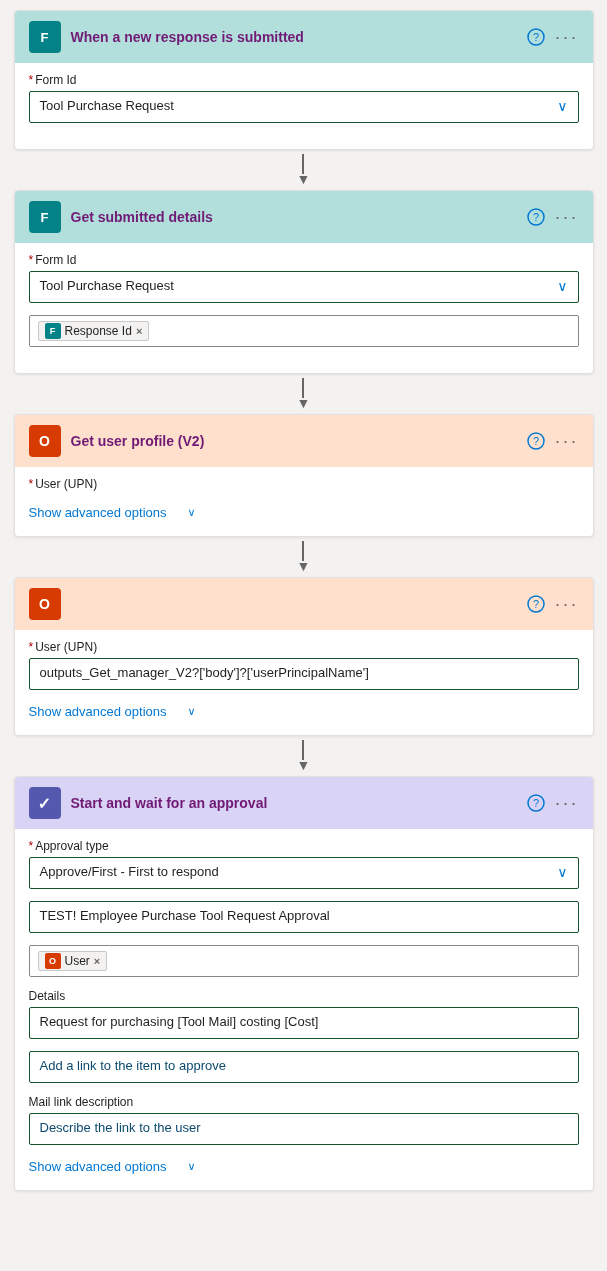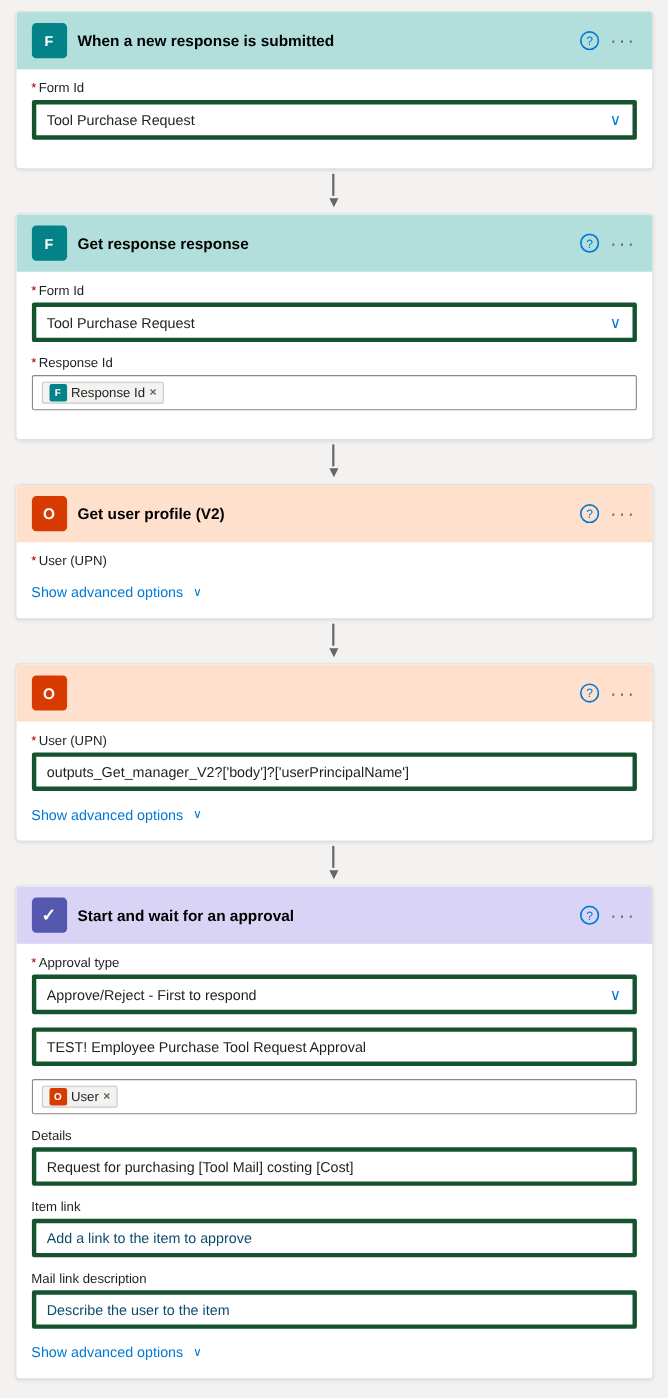--- a/index.html
+++ b/index.html
@@ -56,21 +56,21 @@
     }
 
     .icon-forms { background: #038387; font-size: 13px; }
     .icon-office { background: #d83b01; font-size: 14px; }
     .icon-approval { background: #5558af; font-size: 16px; }
 
     .card-title {
       flex: 1;
       font-size: 14px;
       font-weight: 600;
-      color: #000000;
+      color: #701a75;
     }
 
     .card-header-actions {
       display: flex;
       align-items: center;
       gap: 10px;
       margin-left: auto;
     }
 
     .help-icon, .more-icon {
@@ -103,28 +103,28 @@
       display: block;
     }
 
     .field-label .required {
       color: #a80000;
       margin-right: 2px;
     }
 
     .field-select, .field-input {
       width: 100%;
-      border: 4px solid #14532d;
+      border: 1px solid #14532d;
       border-radius: 2px;
       padding: 6px 10px;
       font-size: 13px;
       color: #1f1f1f;
       background: #fff;
       display: flex;
-      align-items: flex-end;
+      align-items: flex-start;
       min-height: 32px;
     }
 
     .field-select {
       justify-content: space-between;
     }
 
     .field-select .chevron {
       color: #0078d4;
       font-size: 14px;
@@ -176,21 +176,21 @@
       font-size: 11px;
       font-weight: bold;
     }
 
     .show-advanced {
       color: #0078d4;
       font-size: 13px;
       cursor: pointer;
       display: flex;
       align-items: center;
-      gap: 9px;
+      gap: 21px;
       margin-top: 4px;
       padding: 2px 0;
     }
 
     .show-advanced .chevron-down {
       font-size: 11px;
     }
 
     
     .connector {
@@ -245,41 +245,40 @@
         </div>
       </div>
     </div>
     <div class="connector">
     <div class="connector-line"></div>
     <div class="connector-arrow">▼</div>
   </div>
     <div class="card">
       <div class="card-header teal">
         <div class="card-icon icon-forms">F</div>
-        <span class="card-title">Get response response</span>
+        <span class="card-title">Get submitted details</span>
         <div class="card-header-actions">
           <span class="help-icon">
             <svg width="18" height="18" viewBox="0 0 18 18" fill="none">
               <circle cx="9" cy="9" r="8" stroke="#0078d4" stroke-width="1.5"></circle>
               <text x="9" y="13" text-anchor="middle" font-size="11" fill="#0078d4" font-family="Segoe UI,Arial">?</text>
             </svg>
           </span>
           <span class="more-icon">···</span>
         </div>
       </div>
       <div class="card-body">
         <div class="field-group">
           <label class="field-label"><span class="required">*</span>Form Id</label>
           <div class="field-select">
             <span>Tool Purchase Request</span>
             <span class="chevron">∨</span>
           </div>
         </div>
         <div class="field-group">
-          <label class="field-label"><span class="required">*</span>Response Id</label>
           <div class="token-field">
             <span class="token">
               <span class="token-icon forms">F</span>
               <span>Response Id</span>
               <span class="token-close">×</span>
             </span>
           </div>
         </div>
       </div>
     </div>
@@ -354,47 +353,46 @@
               <text x="9" y="13" text-anchor="middle" font-size="11" fill="#0078d4" font-family="Segoe UI,Arial">?</text>
             </svg>
           </span>
           <span class="more-icon">···</span>
         </div>
       </div>
       <div class="card-body">
         <div class="field-group">
           <label class="field-label"><span class="required">*</span>Approval type</label>
           <div class="field-select">
-            <span>Approve/Reject - First to respond</span>
+            <span>Approve/First - First to respond</span>
             <span class="chevron">∨</span>
           </div>
         </div>
         <div class="field-group">
           <div class="field-input">TEST! Employee Purchase Tool Request Approval</div>
         </div>
         <div class="field-group">
           <div class="token-field">
             <span class="token">
               <span class="token-icon office">O</span>
               <span>User</span>
               <span class="token-close">×</span>
             </span>
           </div>
         </div>
         <div class="field-group">
           <label class="field-label">Details</label>
           <div class="field-input">Request for purchasing [Tool Mail] costing [Cost]</div>
         </div>
         <div class="field-group">
-          <label class="field-label">Item link</label>
           <div class="field-input placeholder-text">Add a link to the item to approve</div>
         </div>
         <div class="field-group">
           <label class="field-label">Mail link description</label>
-          <div class="field-input placeholder-text">Describe the user to the item</div>
+          <div class="field-input placeholder-text">Describe the link to the user</div>
         </div>
         <div class="show-advanced">
           <span>Show advanced options</span>
           <span class="chevron-down">∨</span>
         </div>
       </div>
     </div>
   </div>
 
 </body></html>

